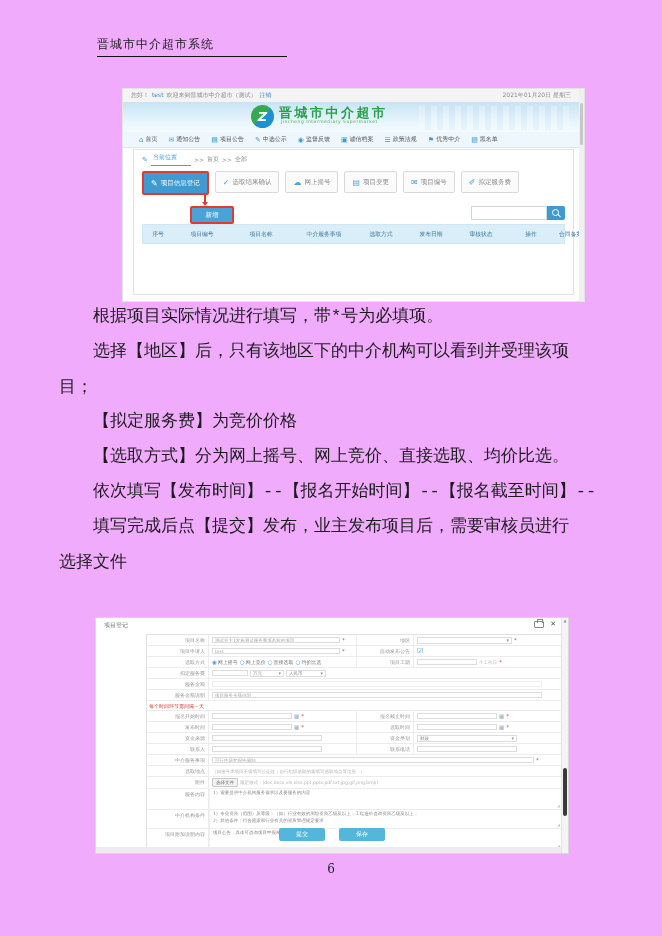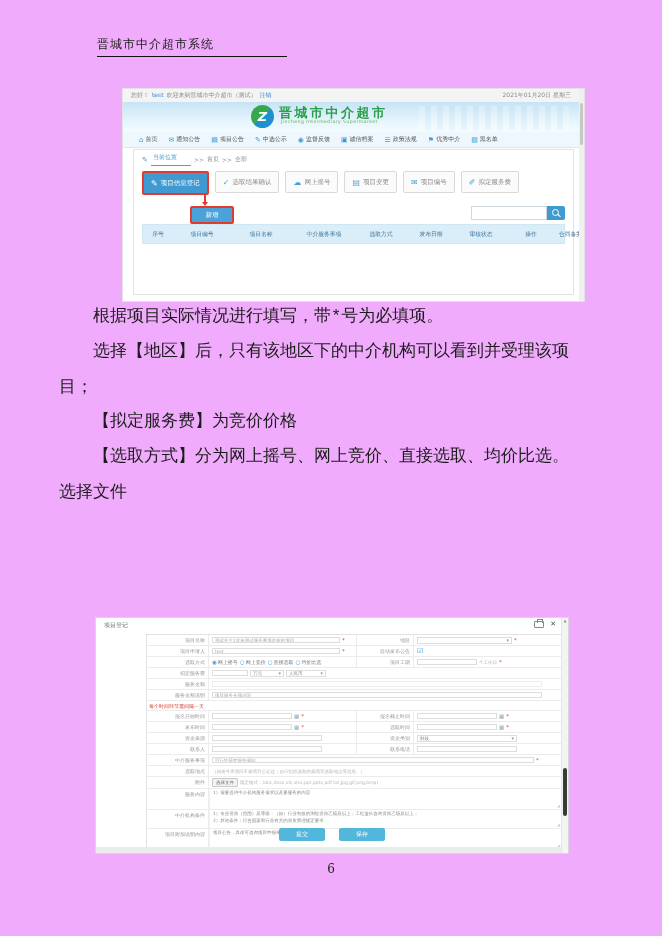--- a/index.html
+++ b/index.html
@@ -254,22 +254,24 @@
       <div class="doc-line ind">根据项目实际情况进行填写，带*号为必填项。</div>
 
       <div class="doc-line ind">选择【地区】后，只有该地区下的中介机构可以看到并受理该项</div>
 
       <div class="doc-line">目；</div>
 
       <div class="doc-line ind">【拟定服务费】为竞价价格</div>
 
       <div class="doc-line ind">【选取方式】分为网上摇号、网上竞价、直接选取、均价比选。</div>
 
-
-
+      <div class="doc-line ind">依次填写【发布时间】--【报名开始时间】--【报名截至时间】--</div>
+
+
+      <div class="doc-line ind">填写完成后点【提交】发布，业主发布项目后，需要审核员进行</div>
 
       <div class="doc-line">选择文件</div>
     </div>
 
   <div class="shot2">
     <div class="s2-title">项目登记</div>
     <div class="s2-icons">
       <span class="print-ic"></span>
       <span class="close-ic">✕</span>
     </div>

